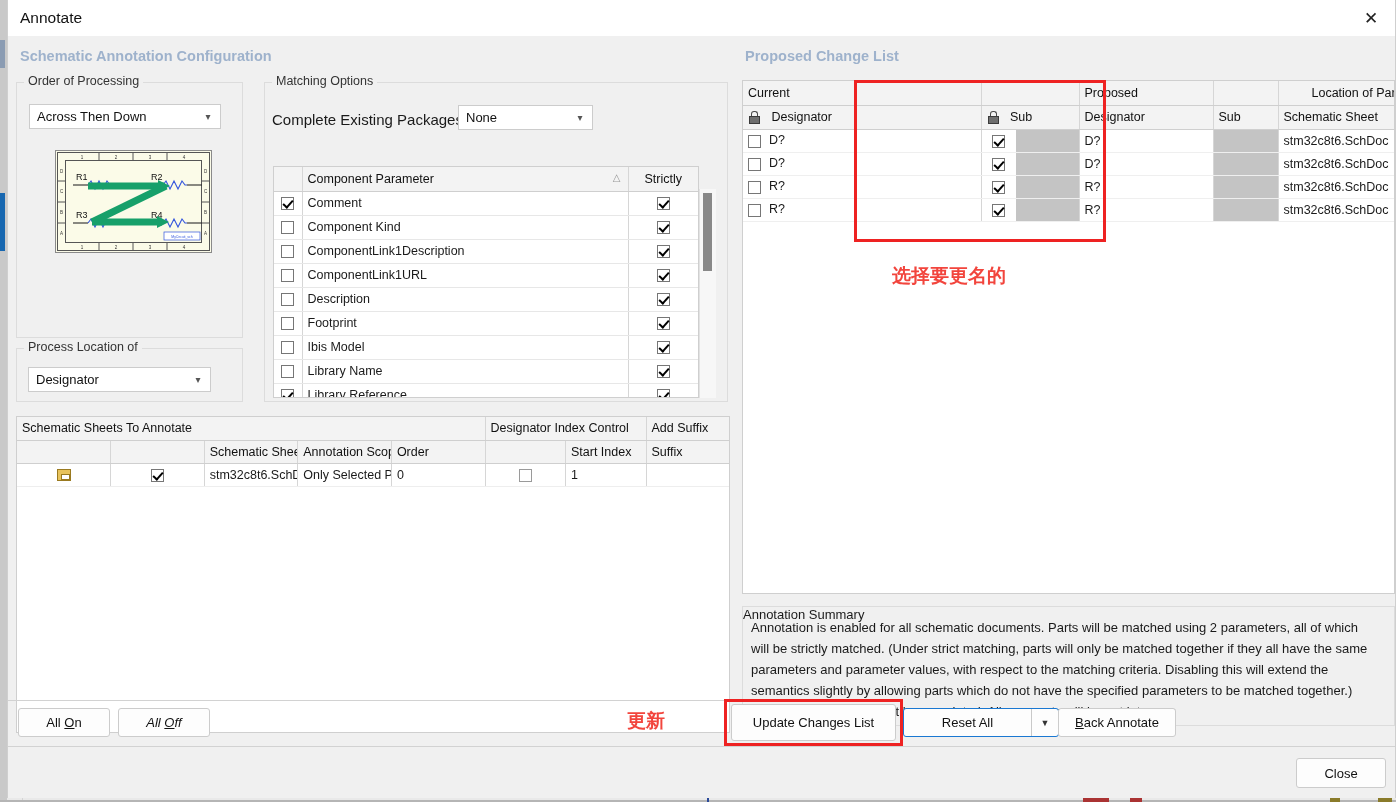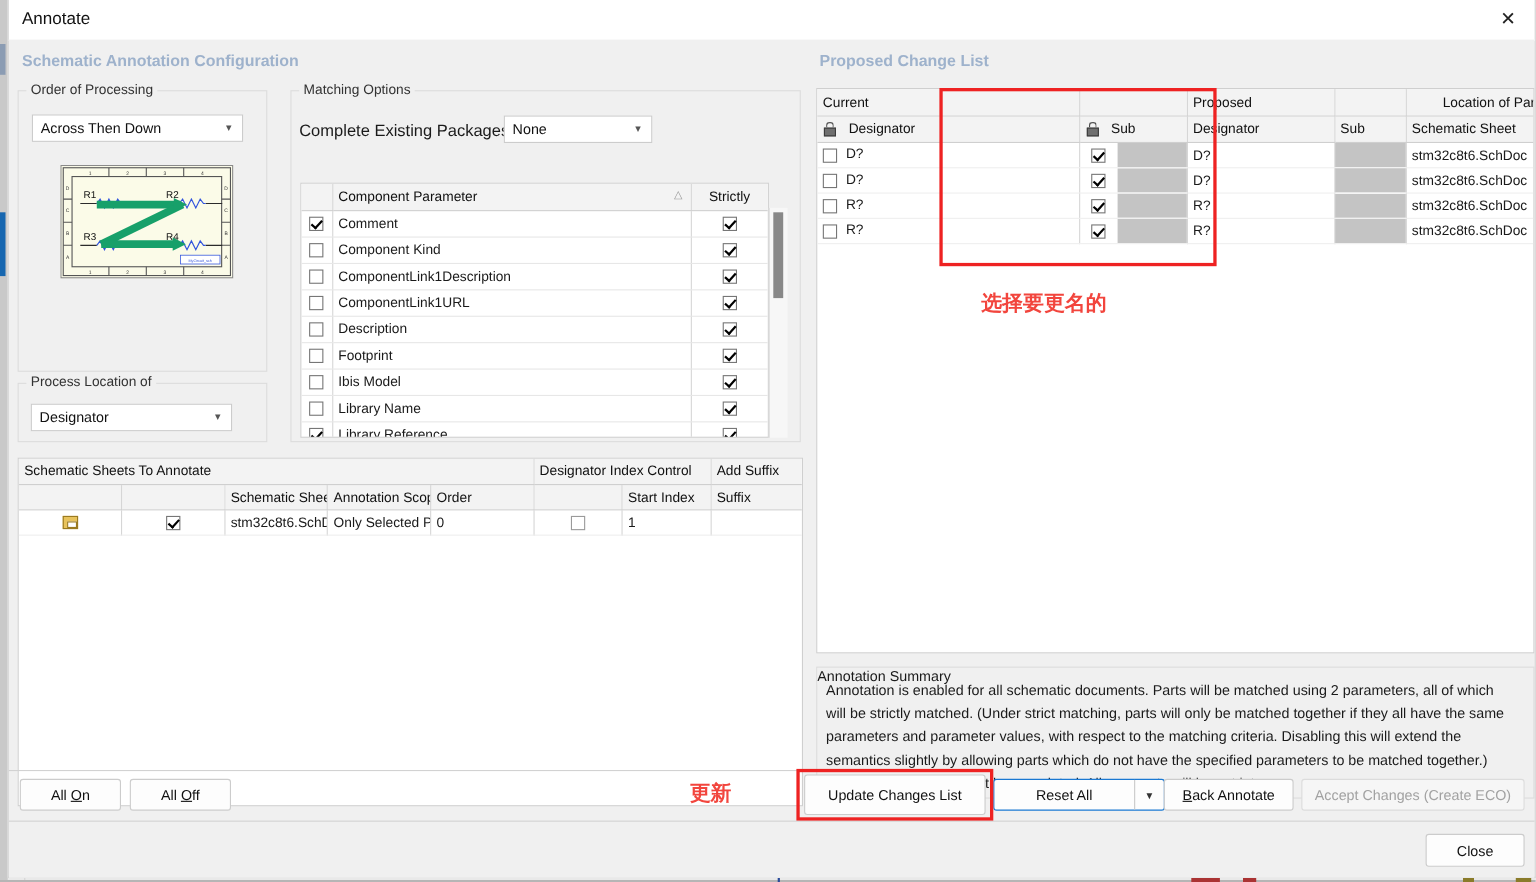--- a/index.html
+++ b/index.html
@@ -465,38 +465,35 @@
       <div id="summaryText">Annotation is enabled for all schematic documents. Parts will be matched using 2 parameters, all of which will be strictly matched. (Under strict matching, parts will only be matched together if they all have the same parameters and parameter values, with respect to the matching criteria. Disabling this will extend the semantics slightly by allowing parts which do not have the specified parameters to be matched together.) Existing packages will not be completed. All new parts will be put into new</div>
     </div>
 
   </div>
 
   <div class="divider-h" style="left:0;top:700px;width:726px;"></div>
 
   <div class="btn" style="left:10px;top:708px;width:92px;height:29px;">
     <span>All <u>O</u>n</span>
   </div>
-  <div class="btn" style="left:110px;top:708px;width:92px;height:29px;">
+  <div class="btn" style="left:110px;top:708px;width:92px;height:29px;font-style:italic;">
     <span>All <u>O</u>ff</span>
   </div>
 
   <div class="btn" style="left:723px;top:704px;width:165px;height:37px;">
     <span>Update Changes List</span>
   </div>
   <div class="btn split focus" style="left:895px;top:708px;width:156px;height:29px;">
     <span class="lbl">Reset All</span>
     <span class="sep"></span>
     <span class="arr">▼</span>
   </div>
   <div class="btn" style="left:1050px;top:708px;width:118px;height:29px;">
     <span><u>B</u>ack Annotate</span>
   </div>
-  <div class="btn disabled" style="left:1175px;top:708px;width:203px;height:29px;">
-    <span>Accept Changes (Create ECO)</span>
-  </div>
 
   <div id="footer">
     <div class="btn" style="left:1288px;top:11px;width:90px;height:30px;">
       <span>Close</span>
     </div>
   </div>
 
   <div class="redbox" style="left:846px;top:80px;width:252px;height:162px;"></div>
   <div class="redtext" style="left:884px;top:263px;">选择要更名的</div>
   <div class="redtext" style="left:619px;top:708px;">更新</div>

